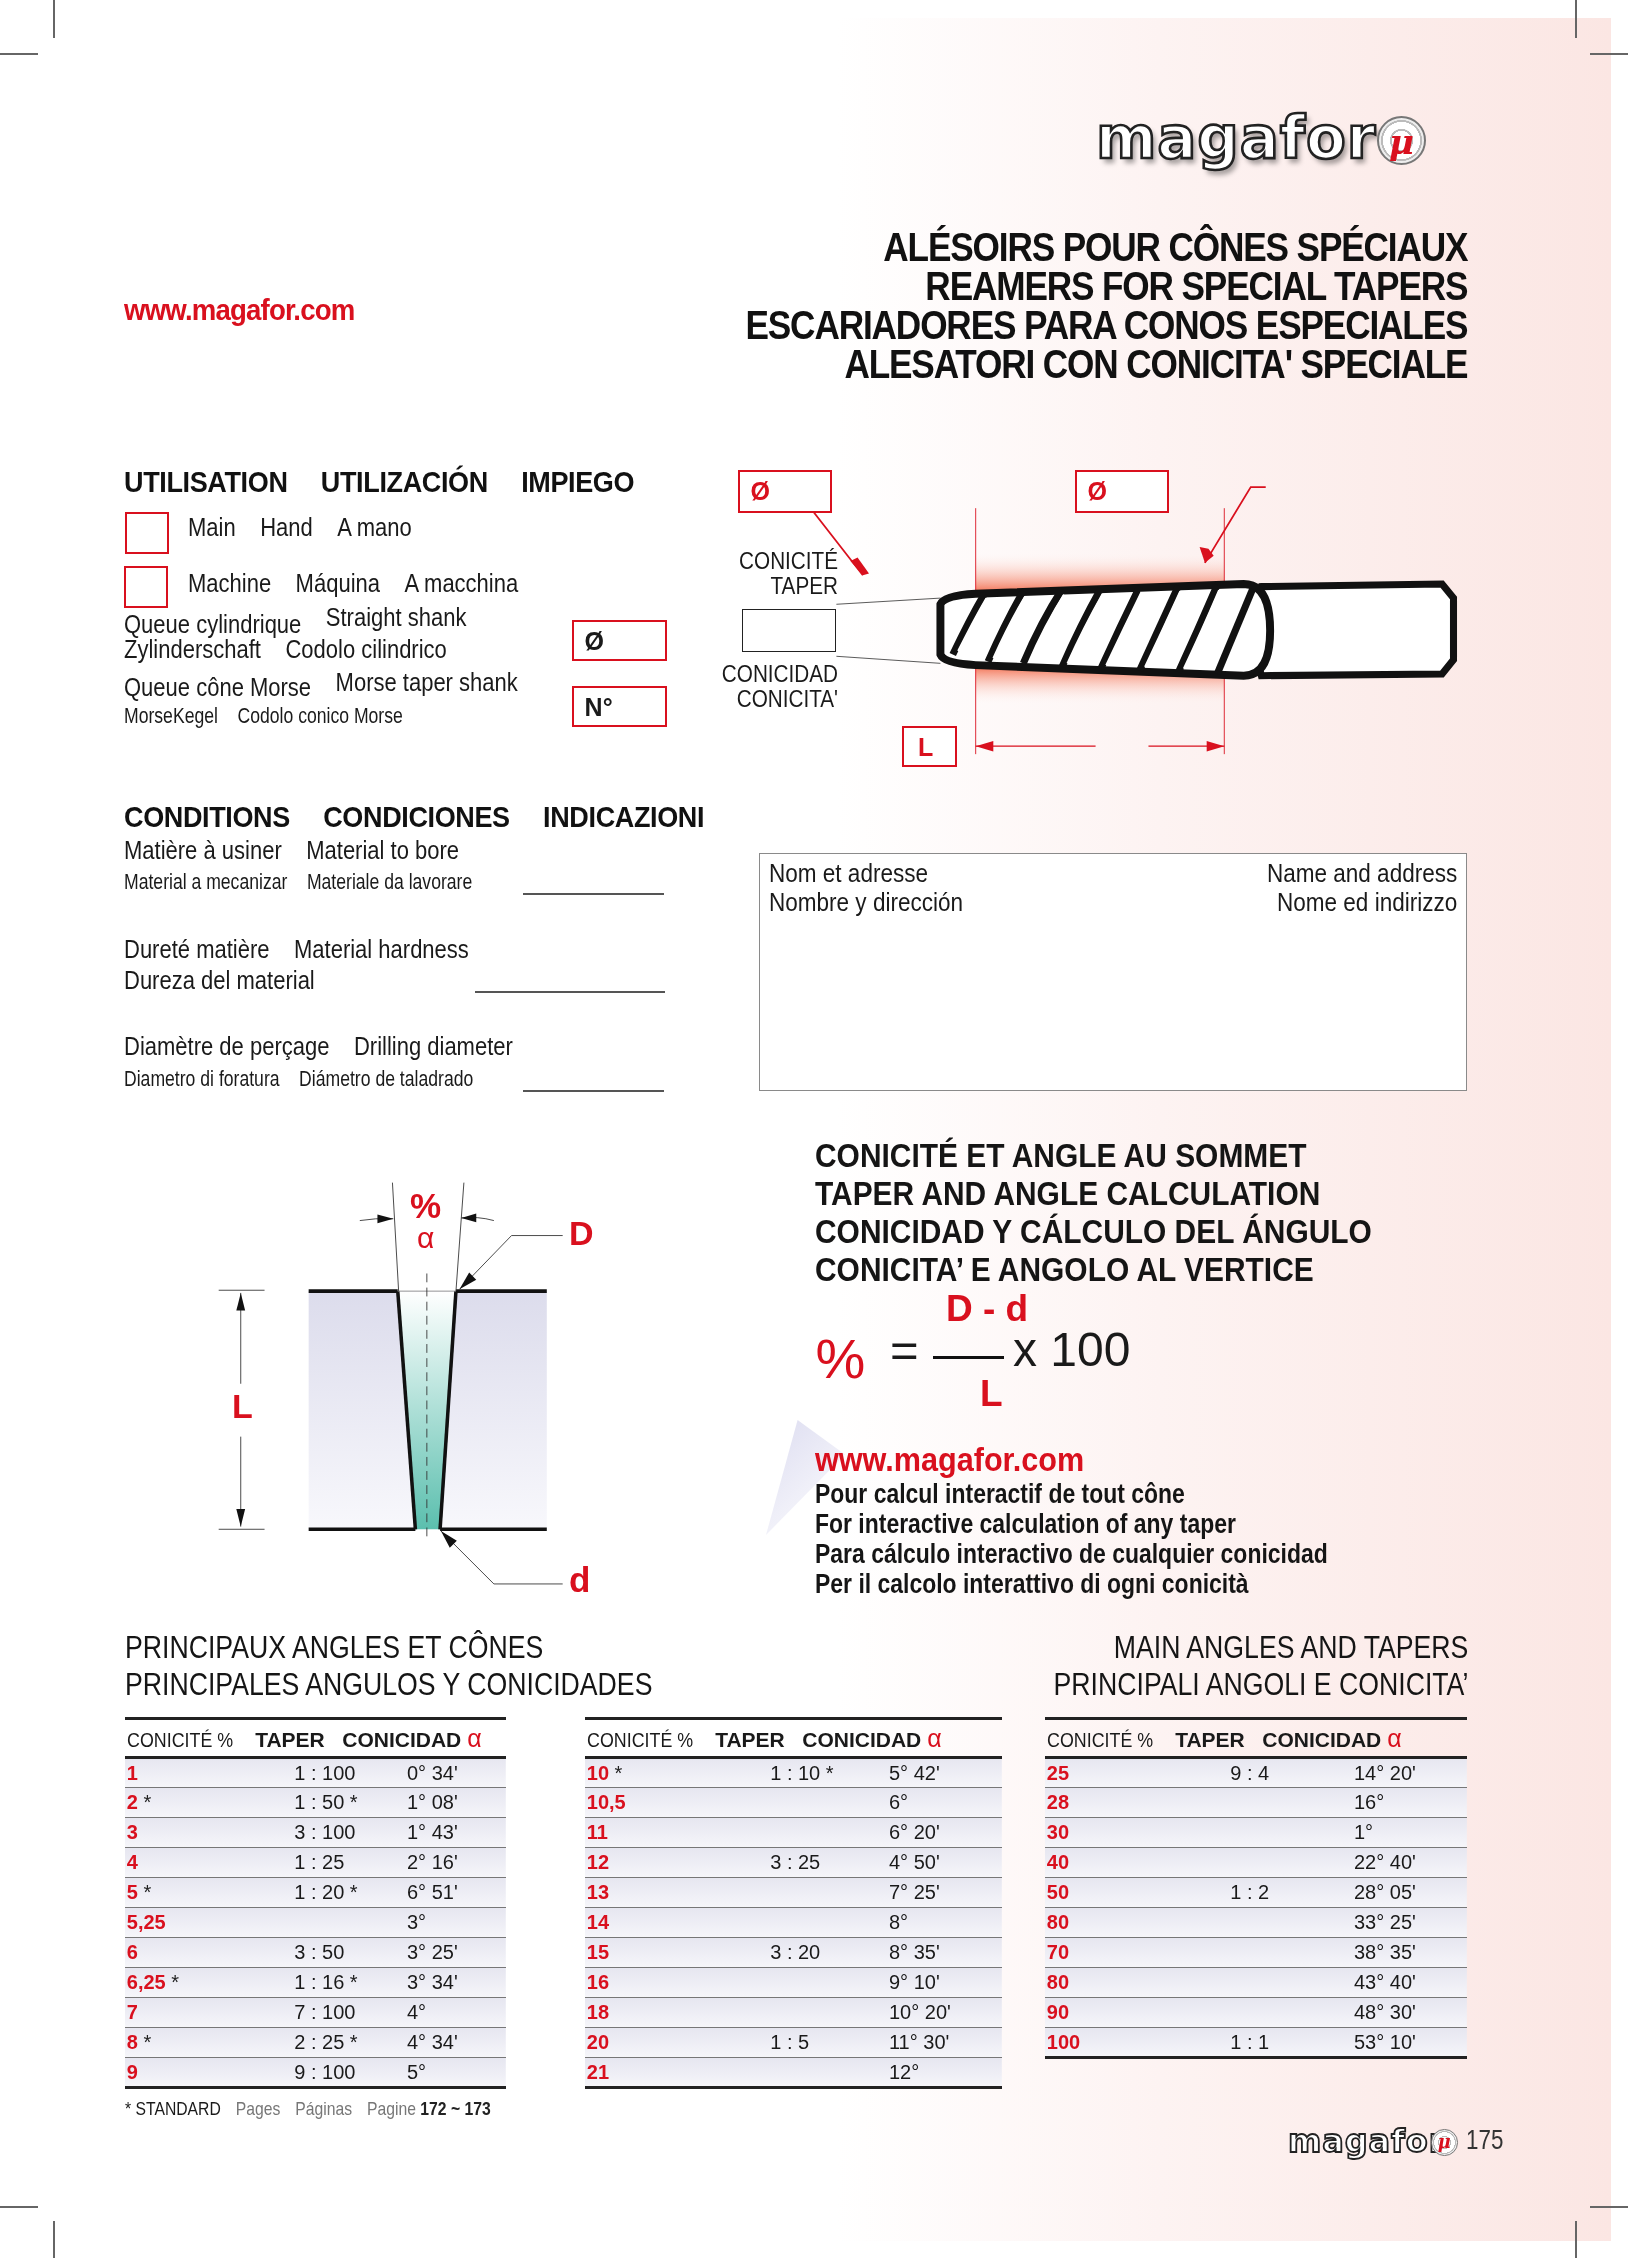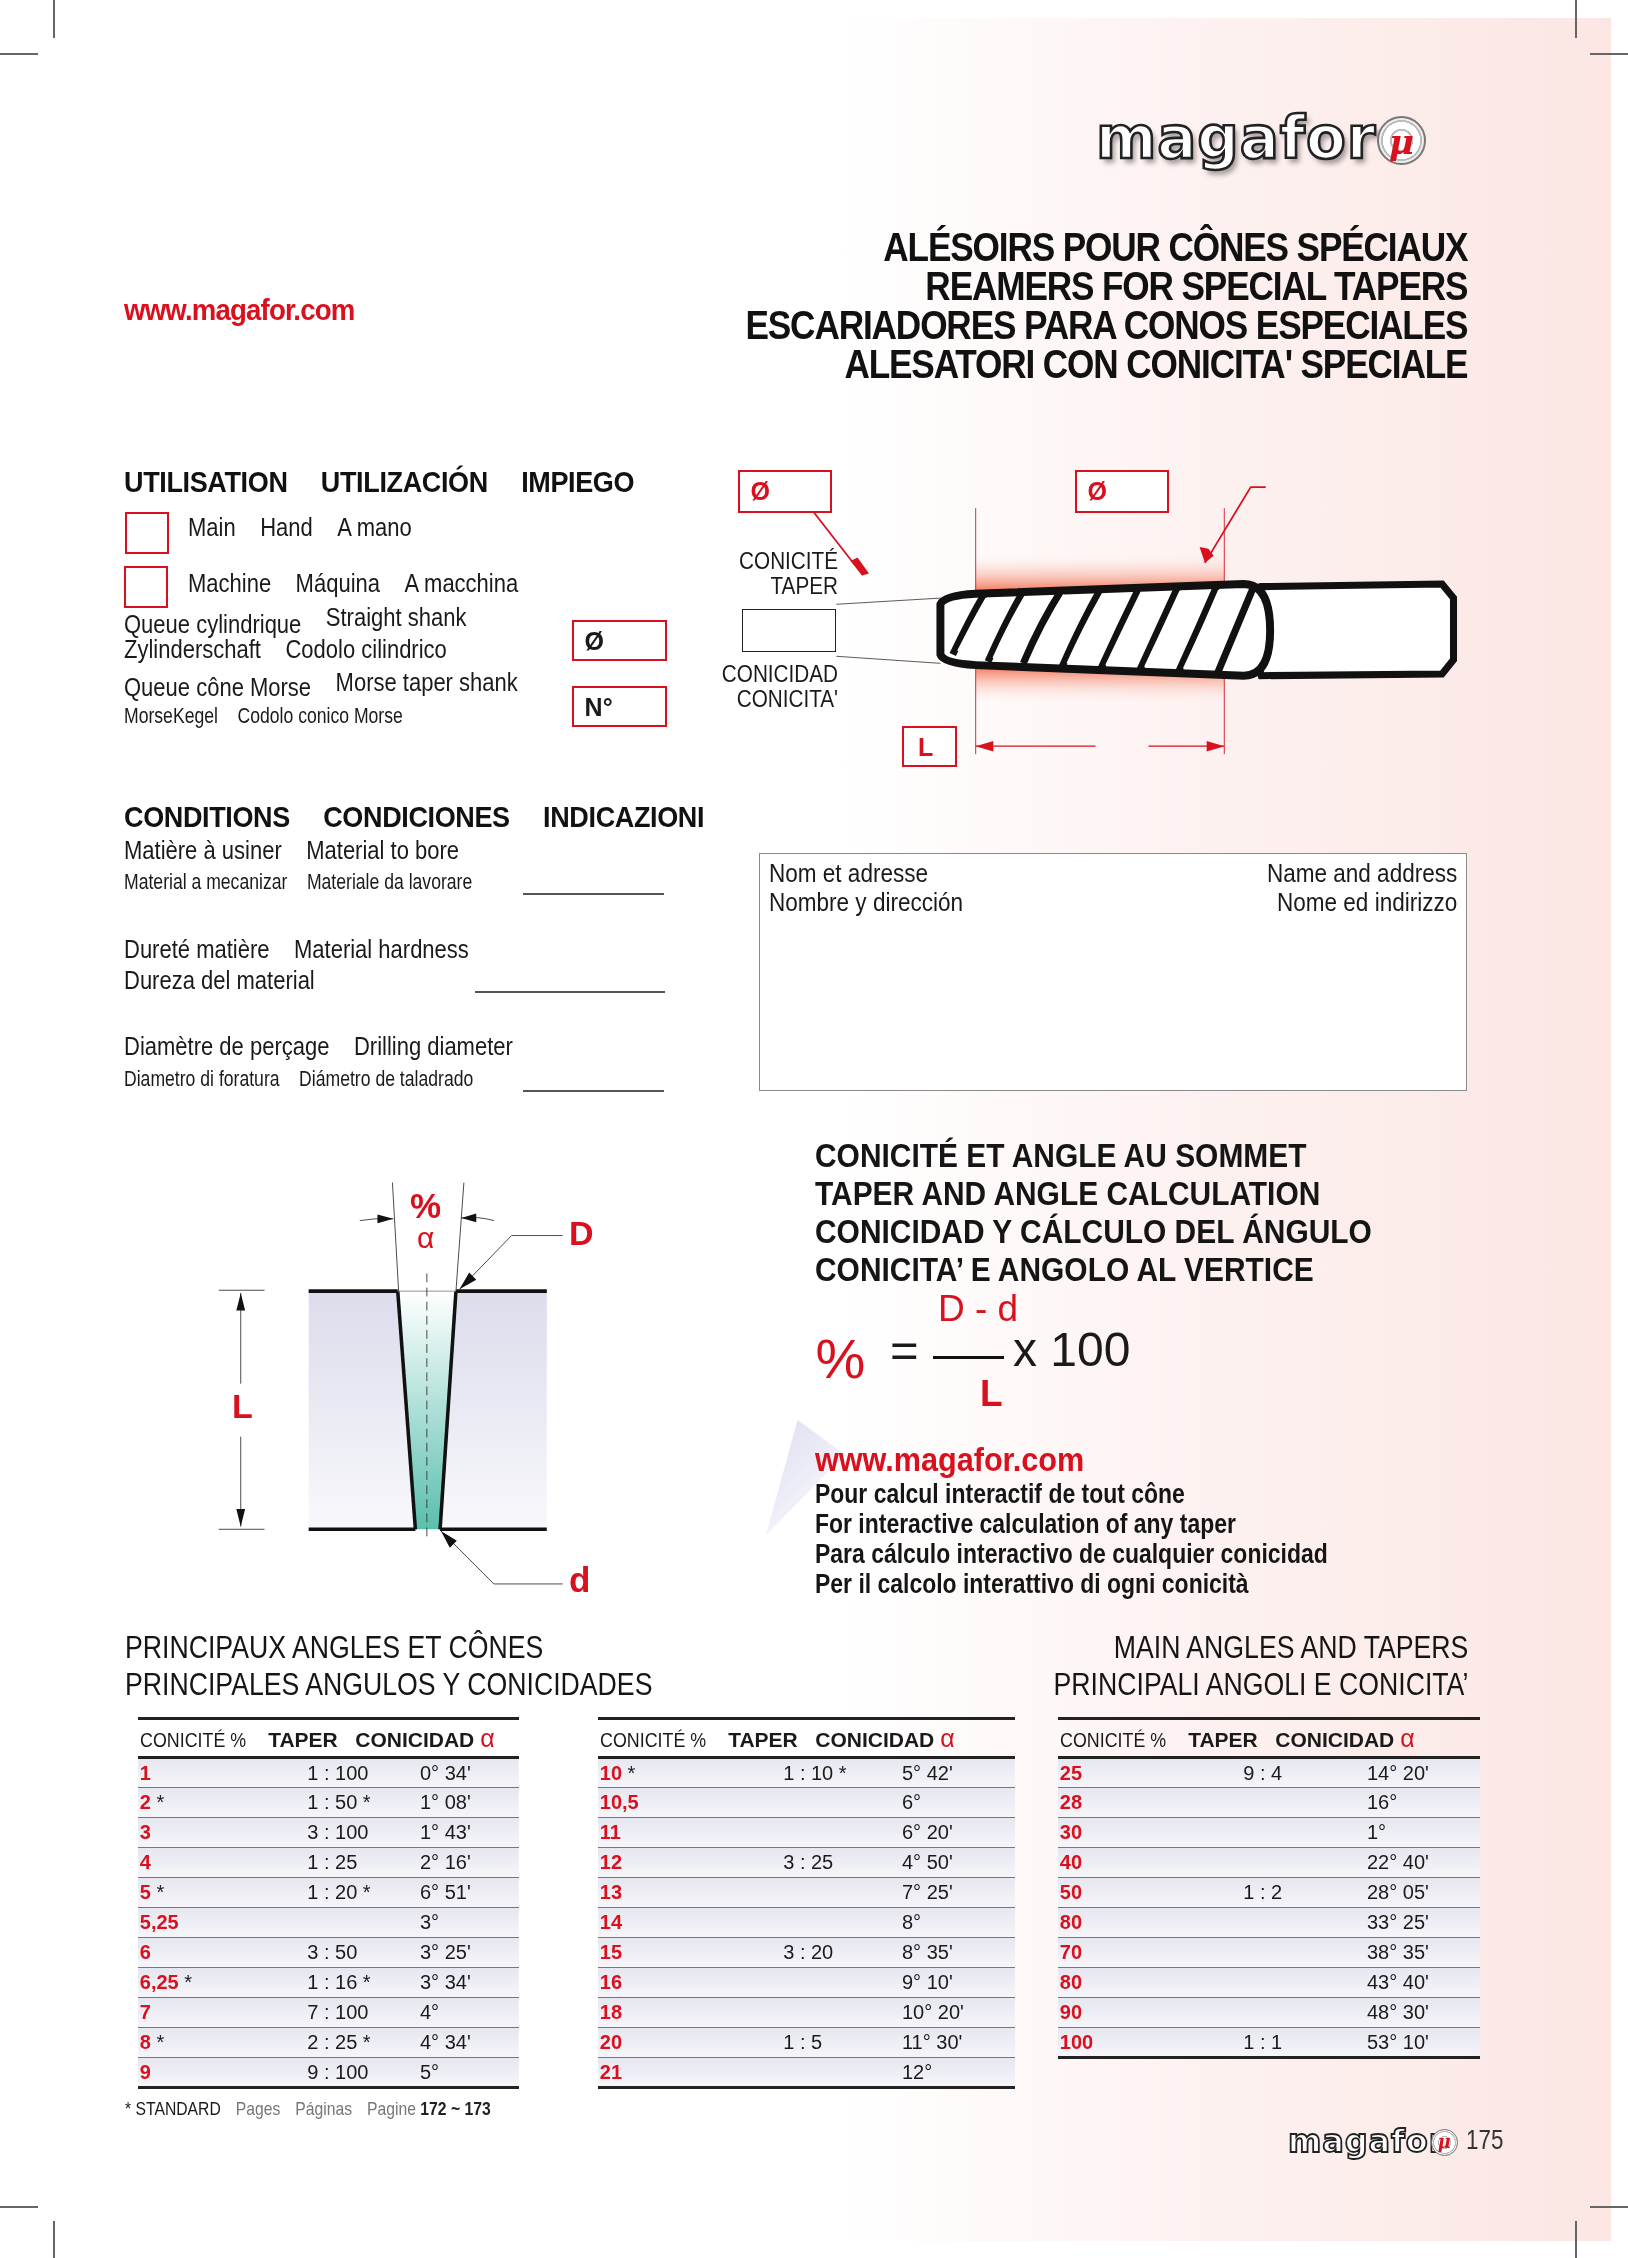--- a/index.html
+++ b/index.html
@@ -49,21 +49,21 @@
   .calc-h { position: absolute; left: 815px; top: 1136px; }
   .calc-h div { font-size: 34px; line-height: 38px; font-weight: bold; transform: scaleX(0.88); transform-origin: left; white-space: nowrap; color: #151515; }
 
   .formula { position: absolute; left: 812px; top: 1292px; width: 441px; height: 132px; }
   .calc-info { position: absolute; left: 815px; top: 1440px; }
   .calc-info .u { font-size: 34px; font-weight: bold; color: #d9101e; transform: scaleX(0.9); transform-origin: left; white-space: nowrap; }
   .calc-info .t { font-size: 27px; font-weight: bold; line-height: 30px; transform: scaleX(0.85); transform-origin: left; white-space: nowrap; color: #151515; }
 
   .tbl-title { position: absolute; font-size: 31px; line-height: 37px; transform: scaleX(0.86); white-space: nowrap; color: #151515; }
 
-  table.taper { position: absolute; border-collapse: collapse; font-size: 19.4px; margin-left: 13px; }
+  table.taper { position: absolute; border-collapse: collapse; font-size: 19.4px; }
   table.taper th { font-size: 21px; text-align: left; padding: 3.5px 0 1.8px 1.8px; font-weight: normal; white-space: nowrap; border-top: 3.5px solid #222; border-bottom: 3.5px solid #222; height: 39px; }
   table.taper th .b { font-weight: bold; }
   table.taper th .alpha { color: #d9101e; font-size: 25px; }
   table.taper td { height: 30px; border-bottom: 1.8px solid #777; padding: 0 1.8px; font-size: 20px; white-space: nowrap; }
   table.taper tr:last-child td { border-bottom: 3.5px solid #222; }
   table.taper td.pct { color: #d9101e; font-weight: bold; }
   table.taper td.pct .star { color: #222; font-weight: normal; }
   table.taper tbody tr { background: linear-gradient(to bottom, #e6e6f0, #f6f6fa); }
   .footnote { position: absolute; left: 125px; top: 2098px; font-size: 18.5px; white-space: nowrap; transform: scaleX(0.85); transform-origin: left; }
   .footnote .g { color: #777; margin-left: 12.4px; }
@@ -302,21 +302,21 @@
 <div class="calc-h">
   <div>CONICITÉ ET ANGLE AU SOMMET</div>
   <div>TAPER AND ANGLE CALCULATION</div>
   <div>CONICIDAD Y CÁLCULO DEL ÁNGULO</div>
   <div>CONICITA’ E ANGOLO AL VERTICE</div>
 </div>
 
 <div class="formula">
   <span class="abs brand-red" style="left:3.5px;top:34px;font-size:56px;">%</span>
   <span class="abs" style="left:78px;top:30px;font-size:49px;">=</span>
-  <span class="abs brand-red" style="left:126px;top:-4.4px;font-size:37px;font-weight:normal;">D - d</span>
+  <span class="abs brand-red" style="left:134px;top:-4.4px;font-size:37px;font-weight:bold;">D - d</span>
   <div class="abs" style="left:121px;top:64px;width:71px;height:2.6px;background:#111;"></div>
   <span class="abs brand-red" style="left:168px;top:81px;font-size:37px;font-weight:bold;">L</span>
   <span class="abs" style="left:201px;top:30px;font-size:48px;">x 100</span>
 </div>
 
 <div class="abs" style="left:766px;top:1420px;width:79px;height:115px;background:linear-gradient(135deg,#dcdcf0,#ffffff);clip-path:polygon(40% 0,100% 30%,0 100%);"></div>
 
 <div class="calc-info">
   <div class="u">www.magafor.com</div>
   <div class="t">Pour calcul interactif de tout cône</div>

